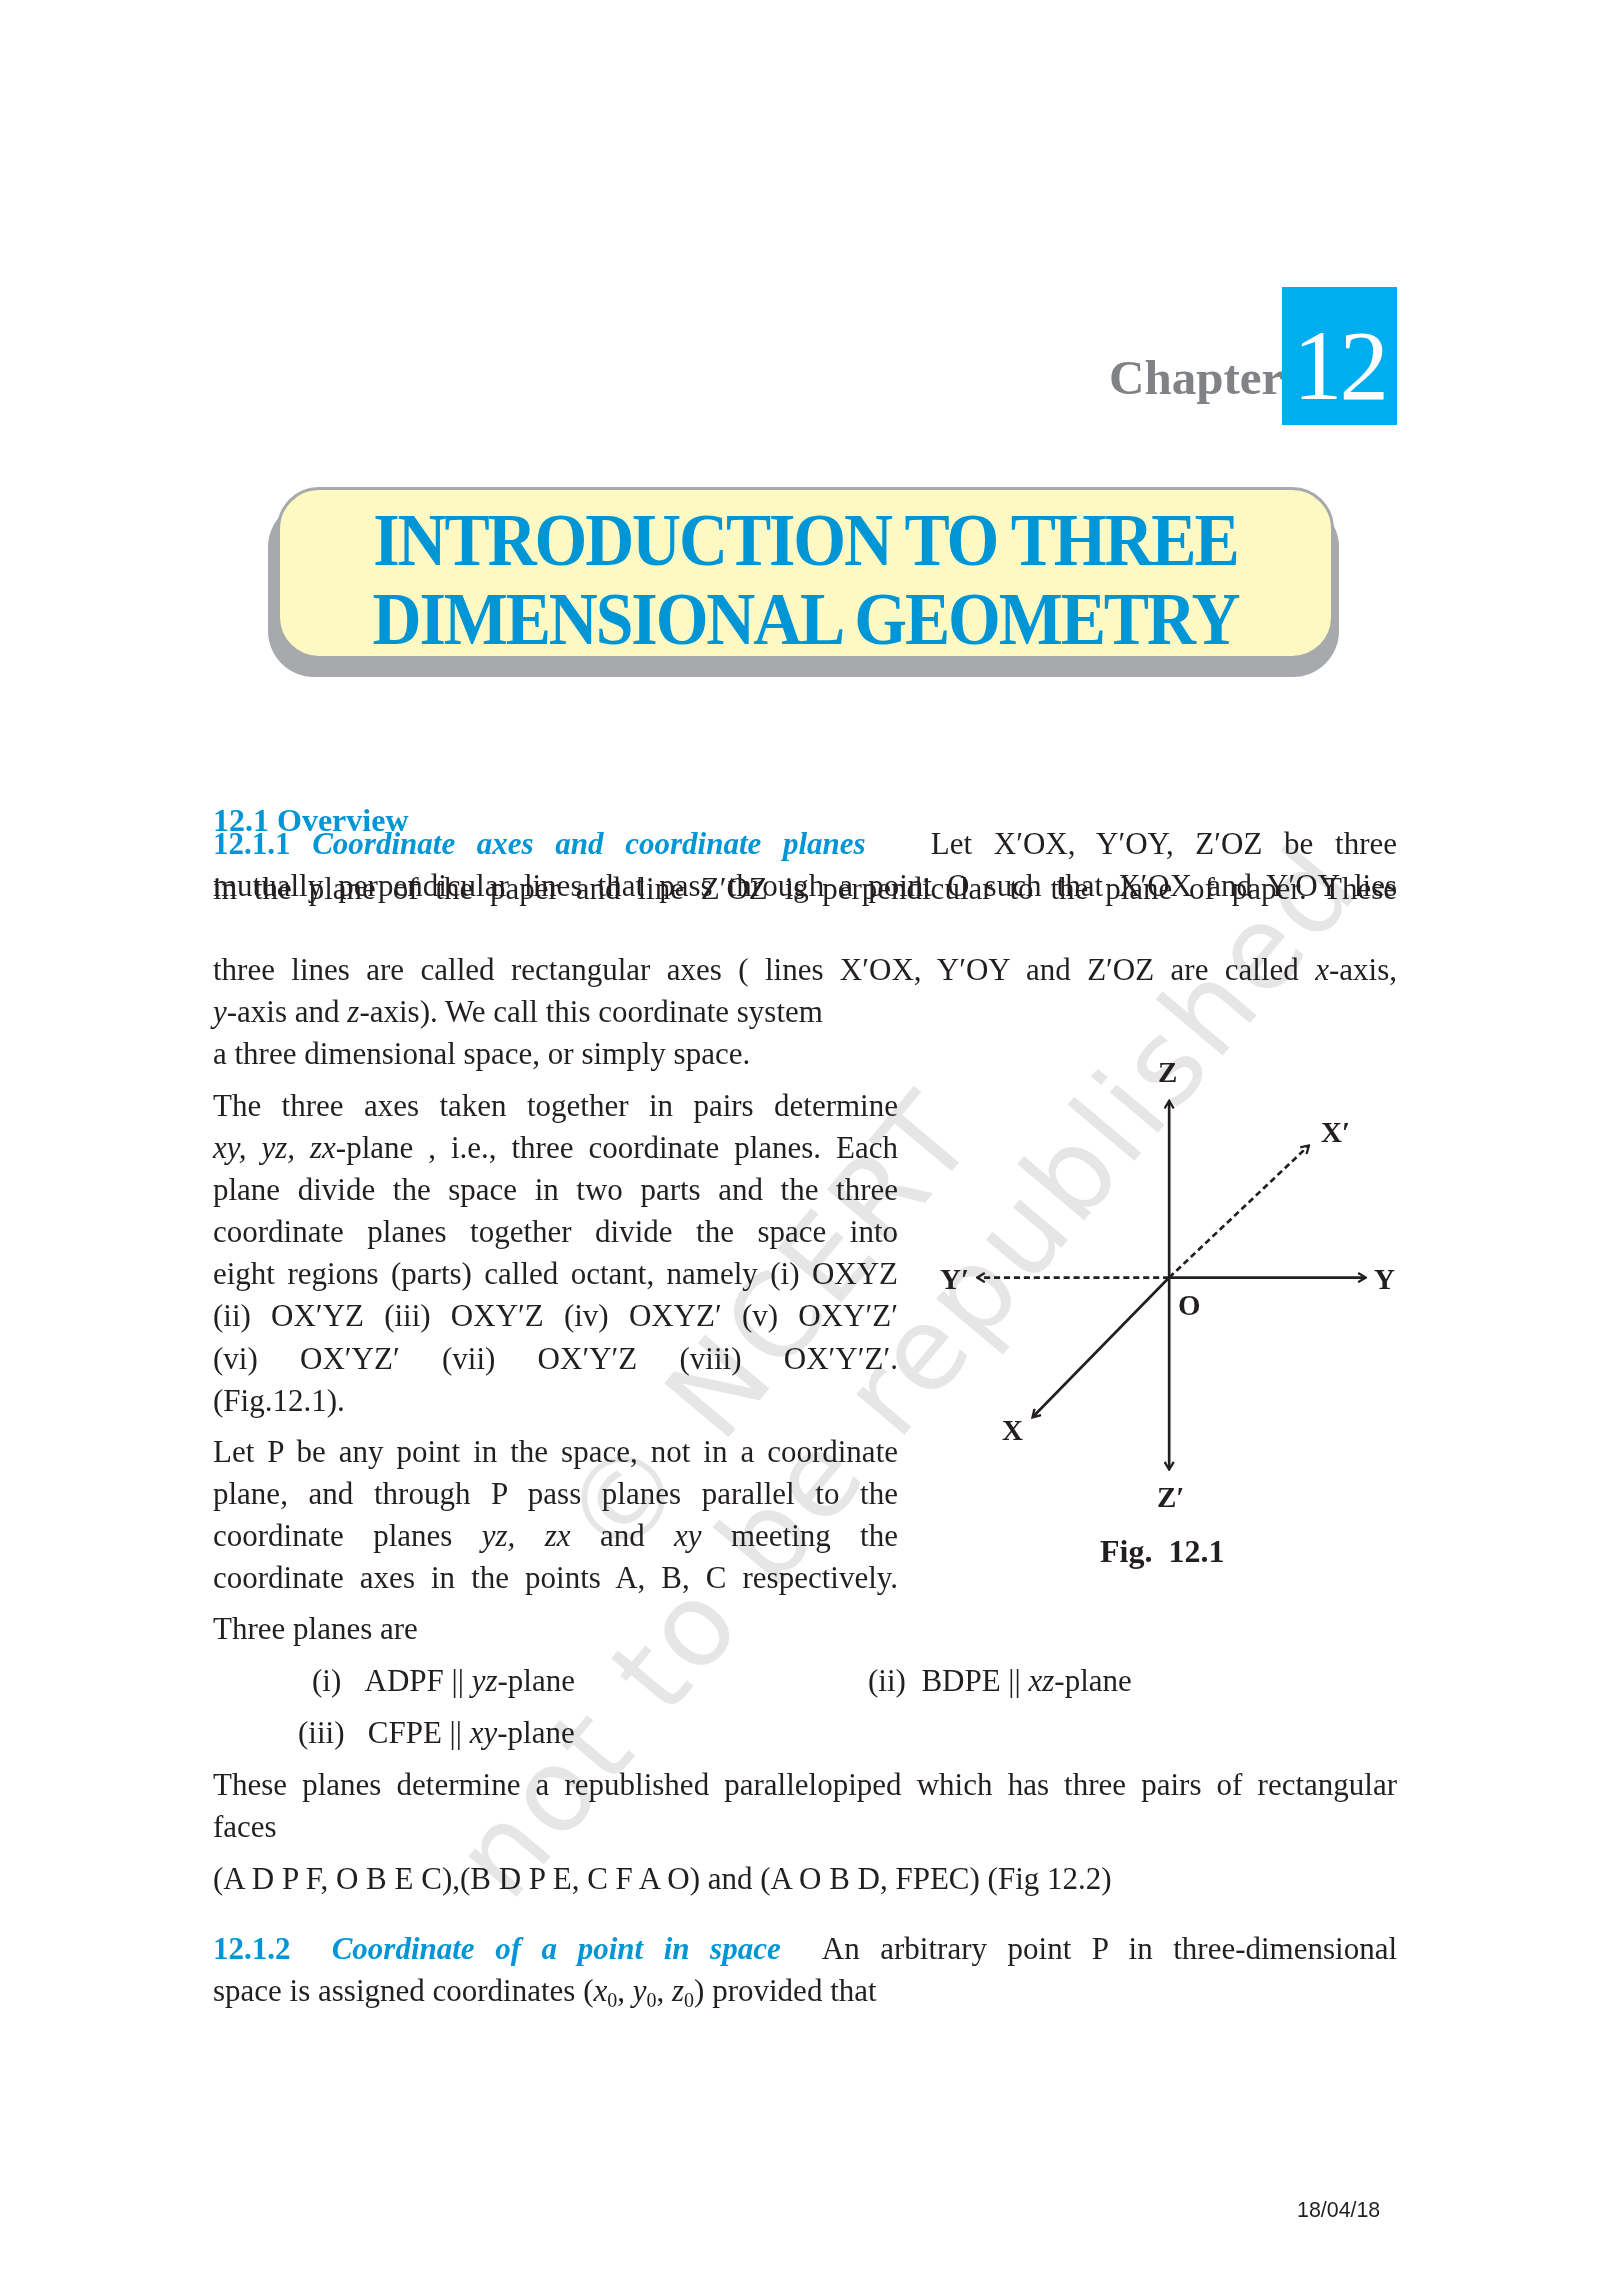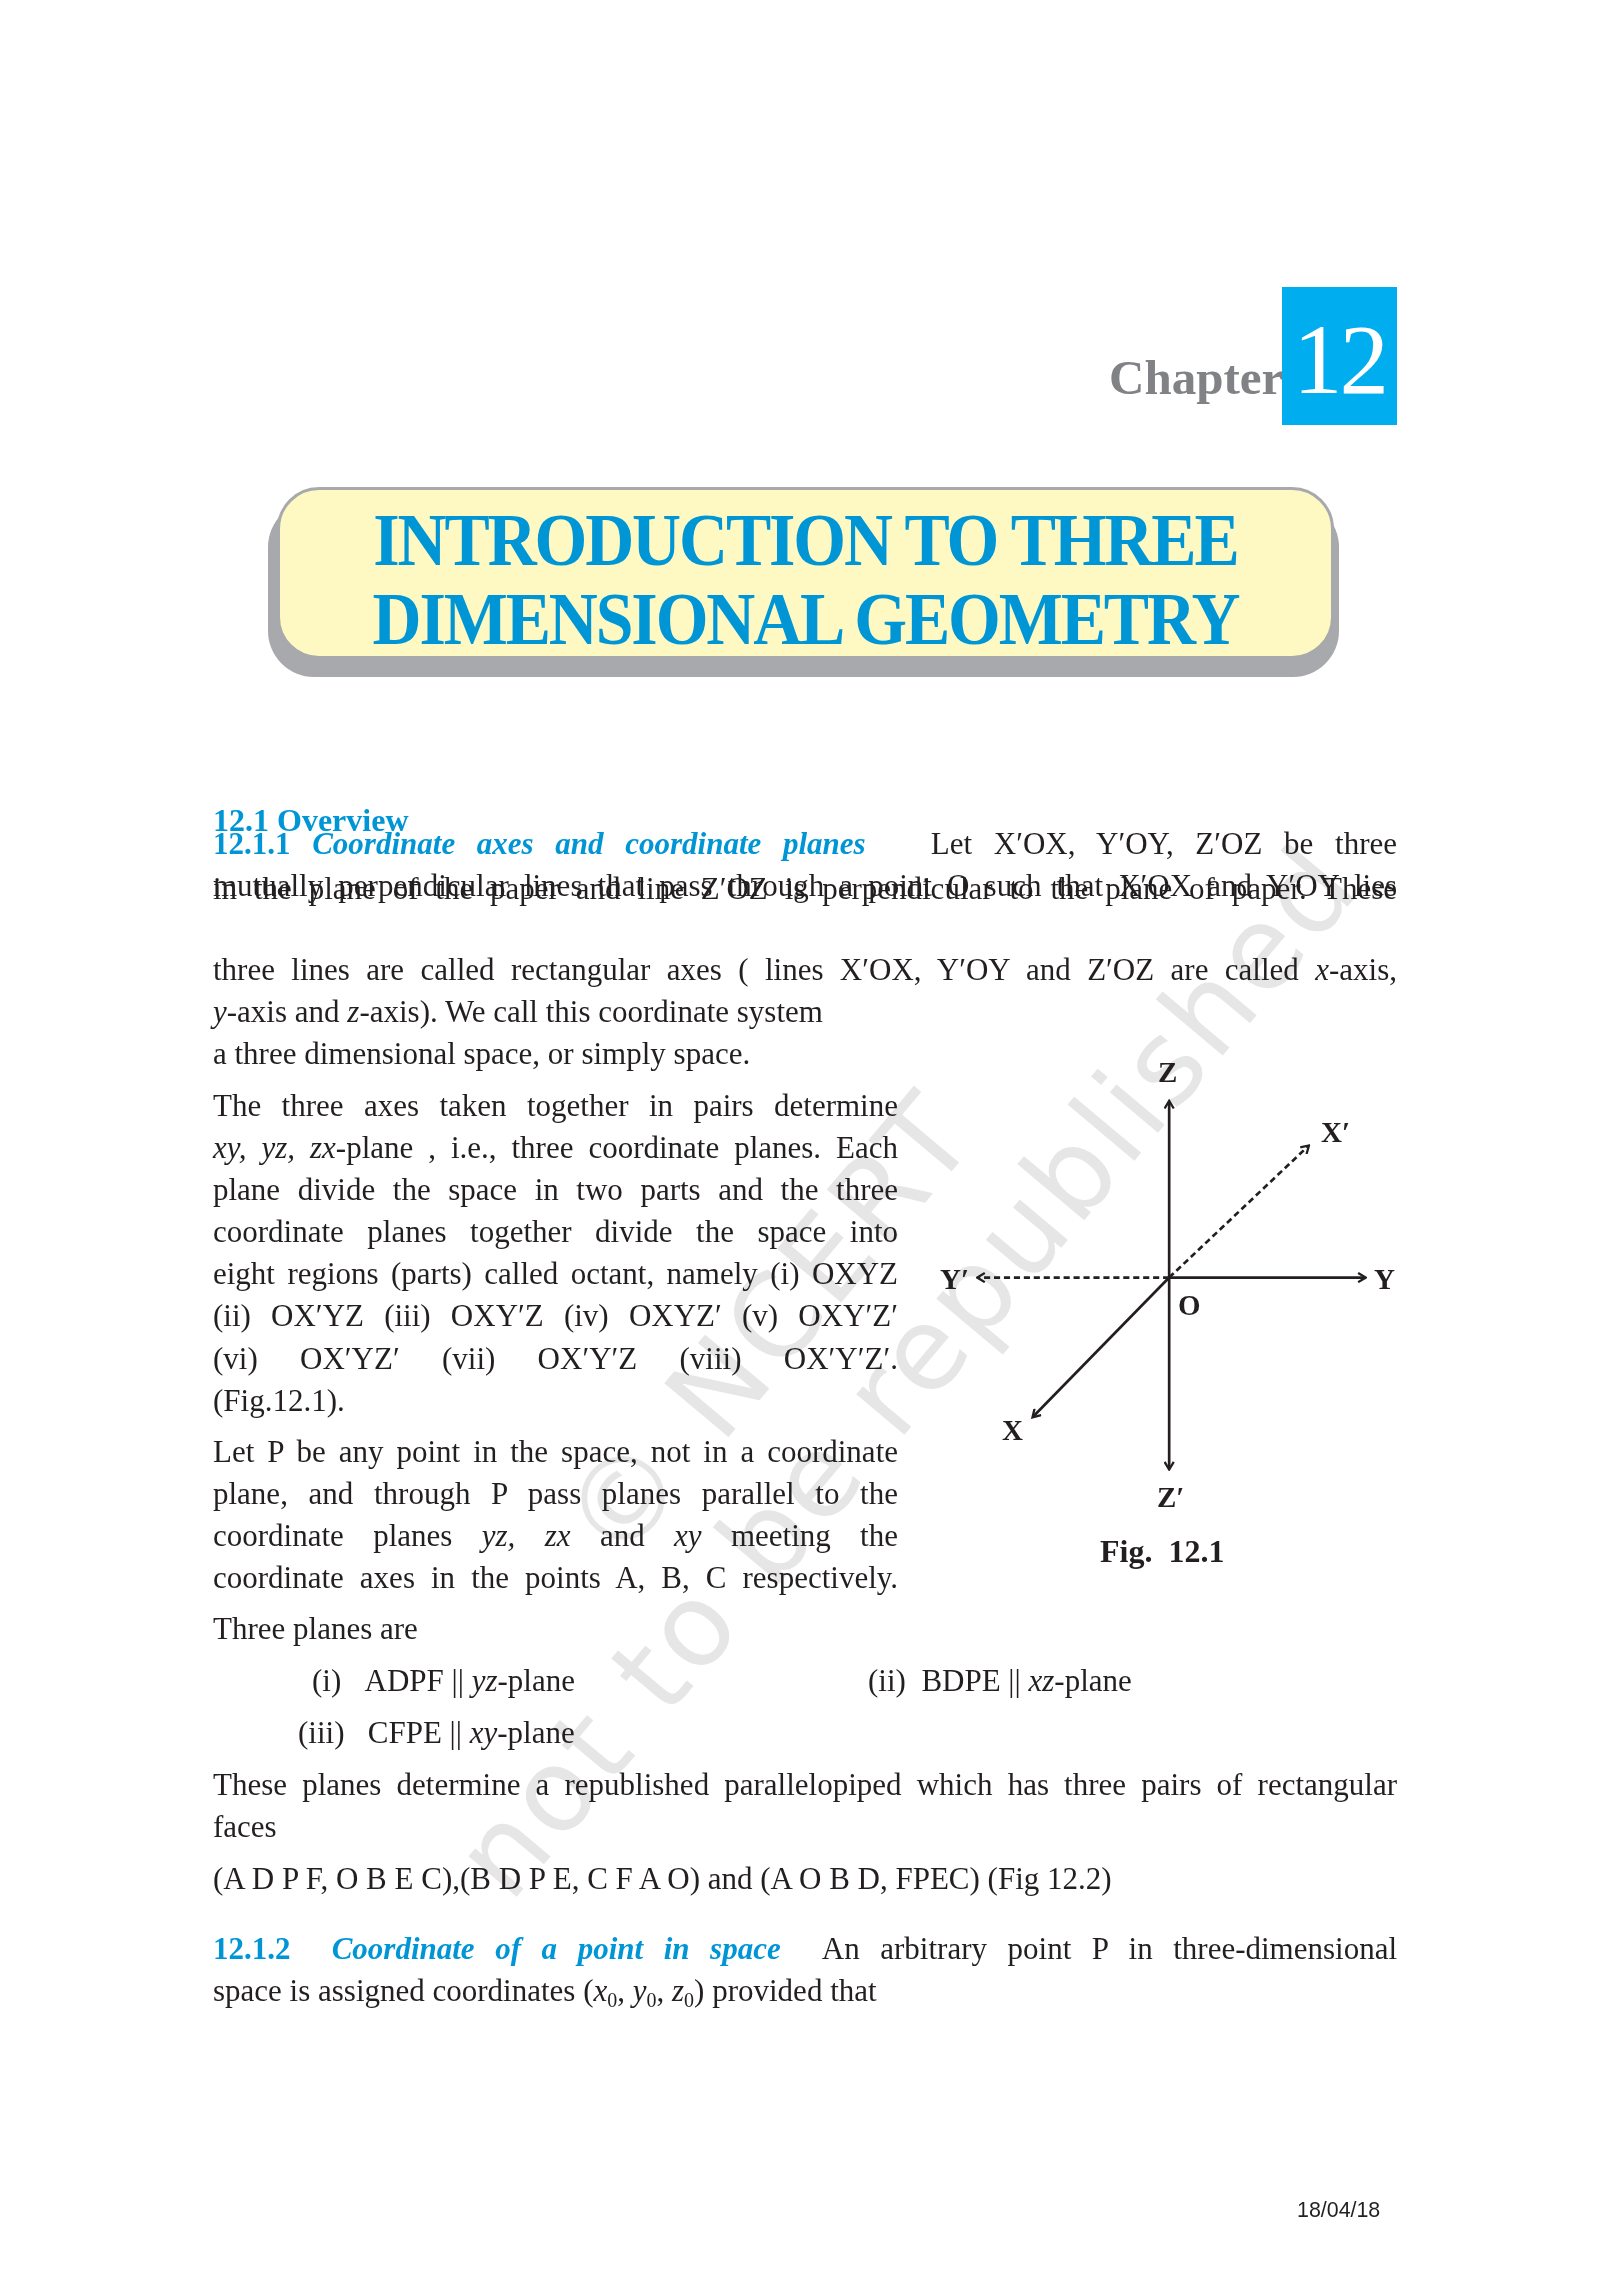--- a/index.html
+++ b/index.html
@@ -8,21 +8,21 @@
   .abs { position:absolute; }
 
   
   .watermark { position:absolute; left:0; top:0; width:1607px; height:2295px; pointer-events:none; }
   .wm-line { position:absolute; font-family:"DejaVu Sans", sans-serif; color:#e6e6e6;
              font-size:115px; white-space:nowrap; transform-origin:0 0; transform:rotate(-50deg); letter-spacing:4.6px; }
 
   
   .chapter-word { left:1109px; top:349px; font-size:49px; font-weight:bold; color:#808285; }
   .chapter-box { left:1282px; top:287px; width:115px; height:138px; background:#00aeef; }
-  .chapter-num { position:absolute; left:0; right:0; top:23px; text-align:center;
+  .chapter-num { position:absolute; left:0; right:0; top:29px; text-align:center;
                  font-size:99px; color:#ffffff; line-height:1; letter-spacing:-3.1px; }
 
   
   .title-shadow { left:268px; top:501px; width:1071px; height:176px; background:#a7a9ac; border-radius:46px; }
   .title-box { left:277px; top:487px; width:1057px; height:172px; background:#fef9c3;
                border:3.1px solid #a7a9ac; border-radius:42px; box-sizing:border-box; }
   .title-line { position:absolute; left:0; right:0; text-align:center; font-weight:bold;
                 color:#0096d6; font-size:73px; line-height:1; letter-spacing:-2.3px; transform:scaleX(0.93); }
 
   

